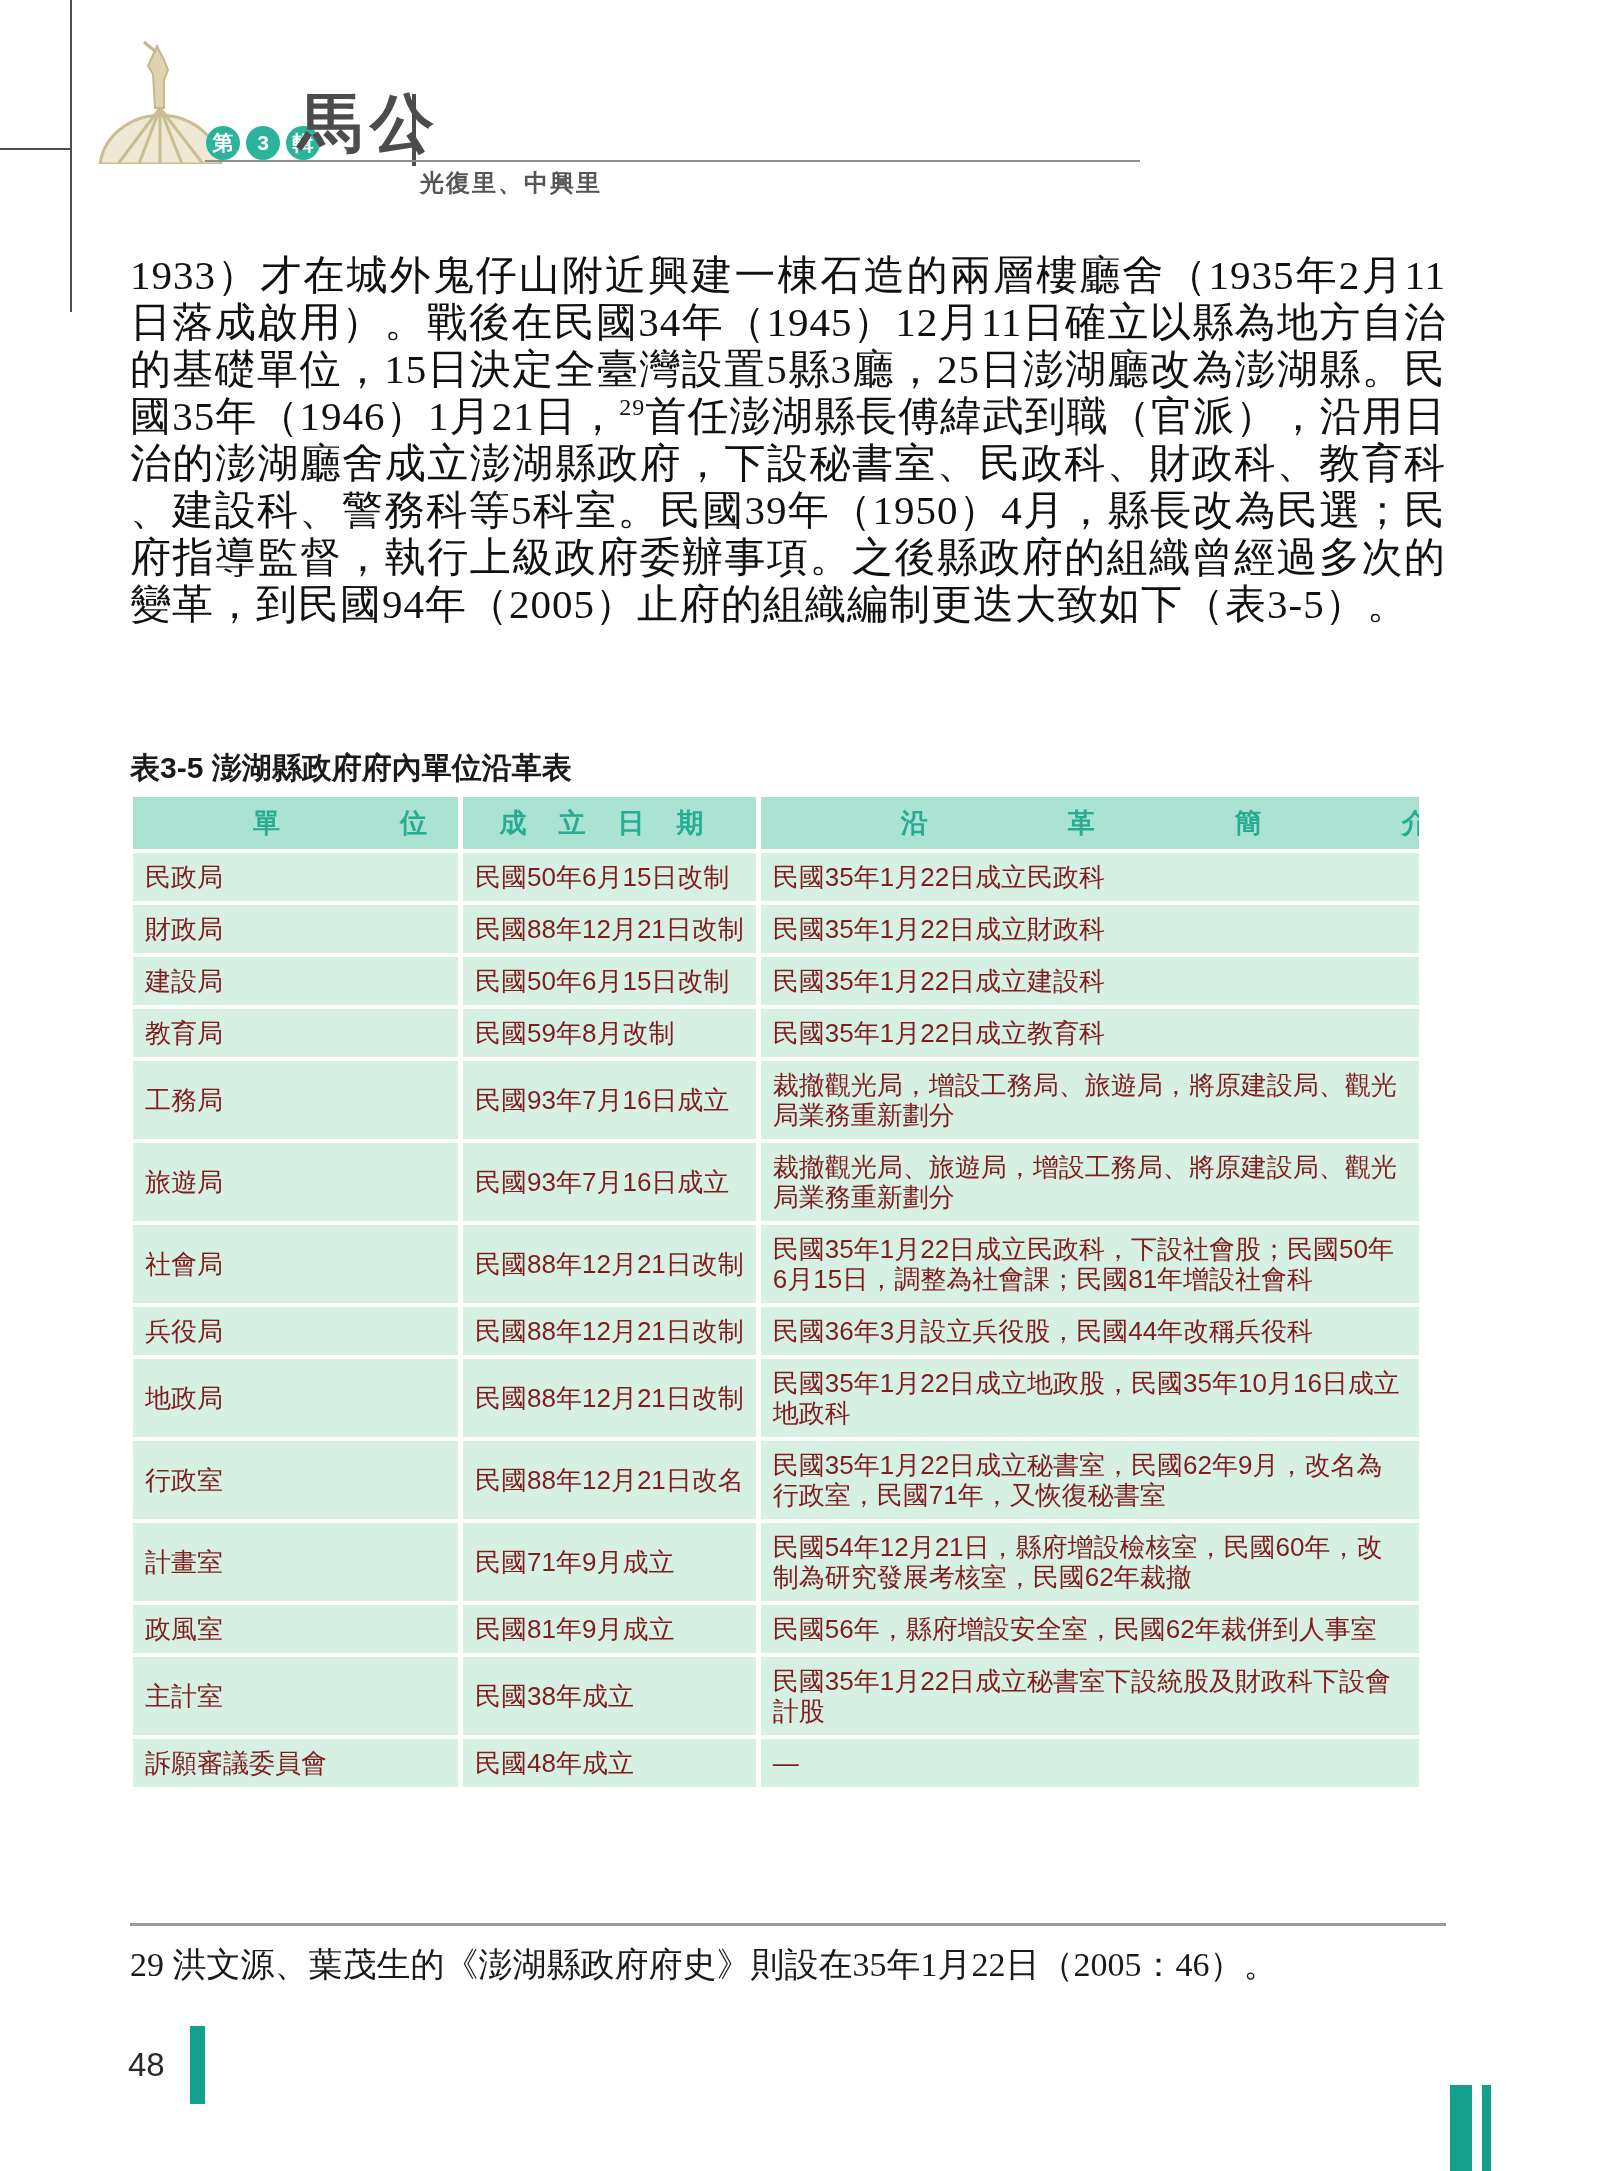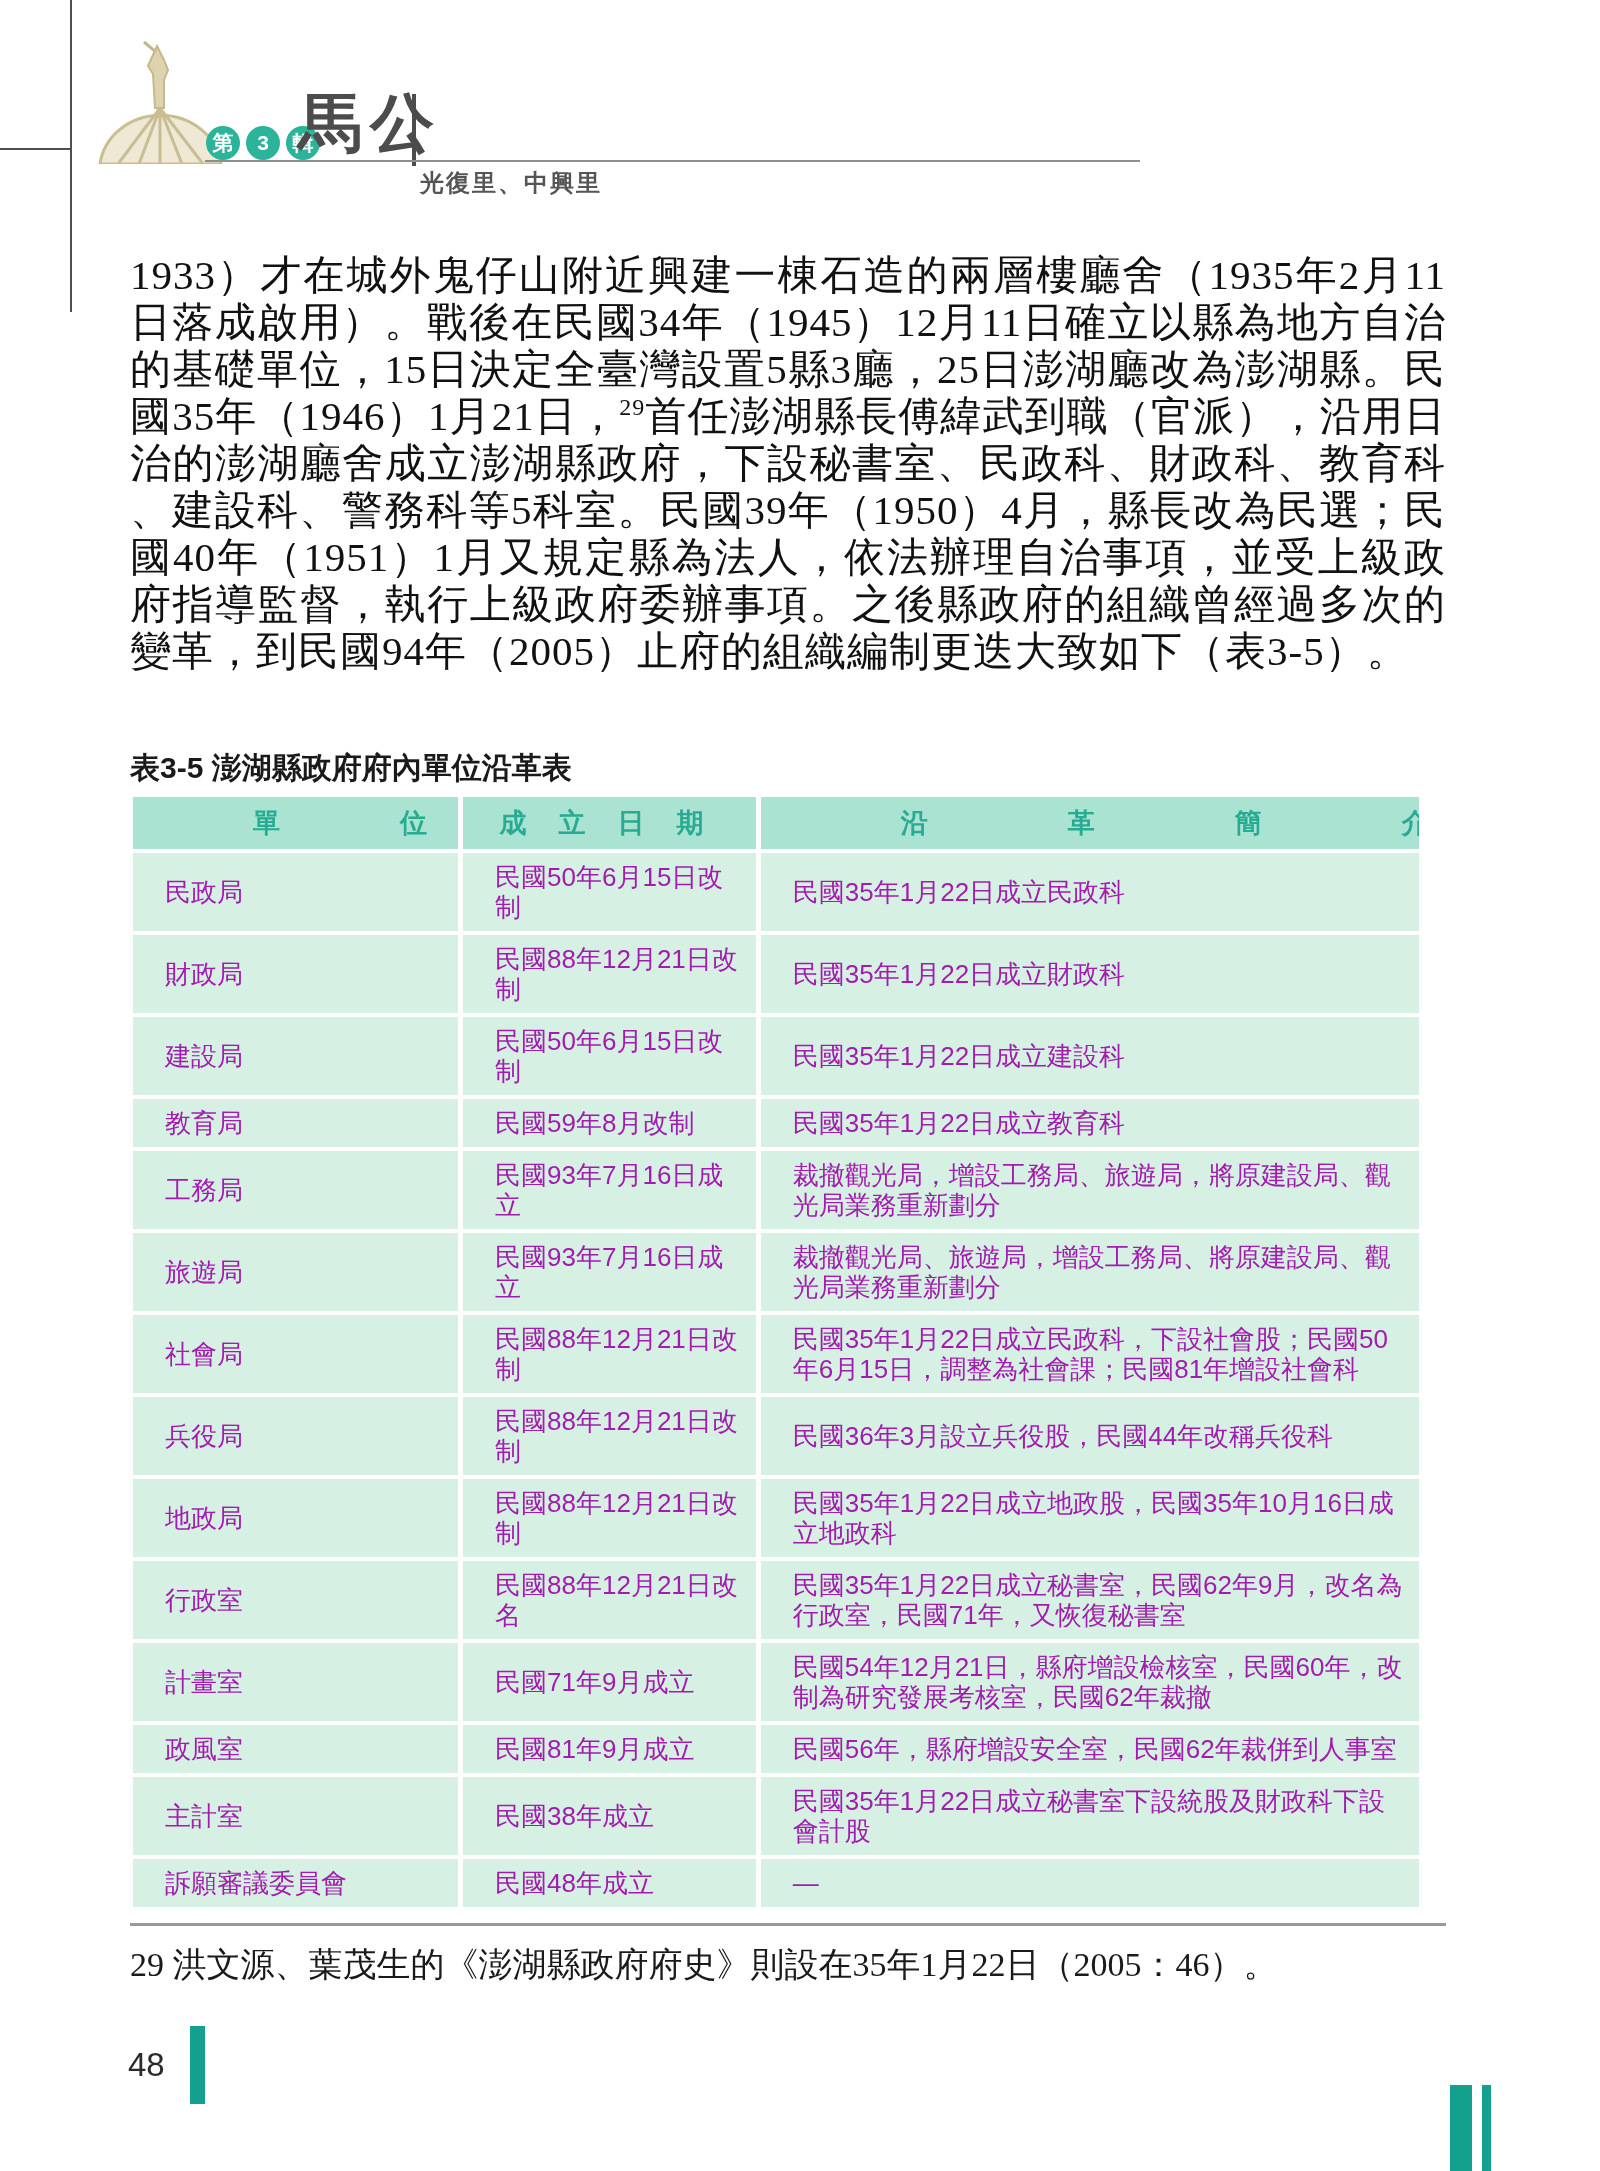--- a/index.html
+++ b/index.html
@@ -32,22 +32,22 @@
   
   .table-title{position:absolute;left:130px;top:748px;font-size:30px;font-weight:bold;color:#1a1a1a;}
   .gov-table{position:absolute;left:128px;top:793px;width:1296px;border-collapse:separate;
         border-spacing:5px 4px;table-layout:fixed;}
   .gov-table col.c1{width:322px;} .gov-table col.c2{width:290px;} .gov-table col.c3{width:652px;}
   .gov-table th{background:#abe3d2;color:#27ab92;font-size:27px;font-weight:bold;
         text-align:center;padding:8px 0;white-space:nowrap;overflow:hidden;}
   .gov-table th.h1{letter-spacing:120px;padding-left:120px;}
   .gov-table th.h2{letter-spacing:32px;padding-left:16px;}
   .gov-table th.h3{letter-spacing:140px;padding-left:140px;}
-  .gov-table td{background:#d7f0e4;color:#a21caf;font-size:26px;line-height:30px;
-        padding:9px 12px 9px 32px;vertical-align:middle;}
+  .gov-table td{background:#d7f0e4;color:#7f1d1d;font-size:26px;line-height:30px;
+        padding:9px 12px 9px 12px;vertical-align:middle;}
 
   
   .footnote-rule{position:absolute;left:130px;top:1923px;width:1316px;height:3px;background:#9a9a9a;}
   .footnote{position:absolute;left:130px;top:1942px;width:1316px;color:#1a1a1a;
         font-family:"Liberation Serif","DejaVu Serif",serif;font-size:34px;}
 
   
   .pagenum{position:absolute;left:128px;top:2046px;font-size:33px;color:#2a2a2a;}
   .pagenum-bar{position:absolute;left:190px;top:2026px;width:15px;height:78px;background:#13a18d;}
   .corner-bar-1{position:absolute;left:1450px;top:2085px;width:22px;height:86px;background:#13a18d;}
@@ -81,21 +81,20 @@
   <div class="header-rule"></div>
   <div class="subtitle">光復里、中興里</div>
 
   <div class="body-text">
     <div class="bline">1933）才在城外鬼仔山附近興建一棟石造的兩層樓廳舍（1935年2月11</div>
     <div class="bline">日落成啟用）。戰後在民國34年（1945）12月11日確立以縣為地方自治</div>
     <div class="bline">的基礎單位，15日決定全臺灣設置5縣3廳，25日澎湖廳改為澎湖縣。民</div>
     <div class="bline"><span>國35年（1946）1月21日，</span><sup>29</sup><span>首任澎湖縣長傅緯武到職（官派），沿用日</span></div>
     <div class="bline">治的澎湖廳舍成立澎湖縣政府，下設秘書室、民政科、財政科、教育科</div>
     <div class="bline">、建設科、警務科等5科室。民國39年（1950）4月，縣長改為民選；民</div>
-    <div class="bline">國40年（1951）1月又規定縣為法人，依法辦理自治事項，並受上級政</div>
     <div class="bline">府指導監督，執行上級政府委辦事項。之後縣政府的組織曾經過多次的</div>
     <div class="bline last">變革，到民國94年（2005）止府的組織編制更迭大致如下（表3-5）。</div>
   </div>
 
   <div class="table-title">表3-5  澎湖縣政府府內單位沿革表</div>
 
   <table class="gov-table">
     <colgroup>
         <col class="c1">
         <col class="c2">

